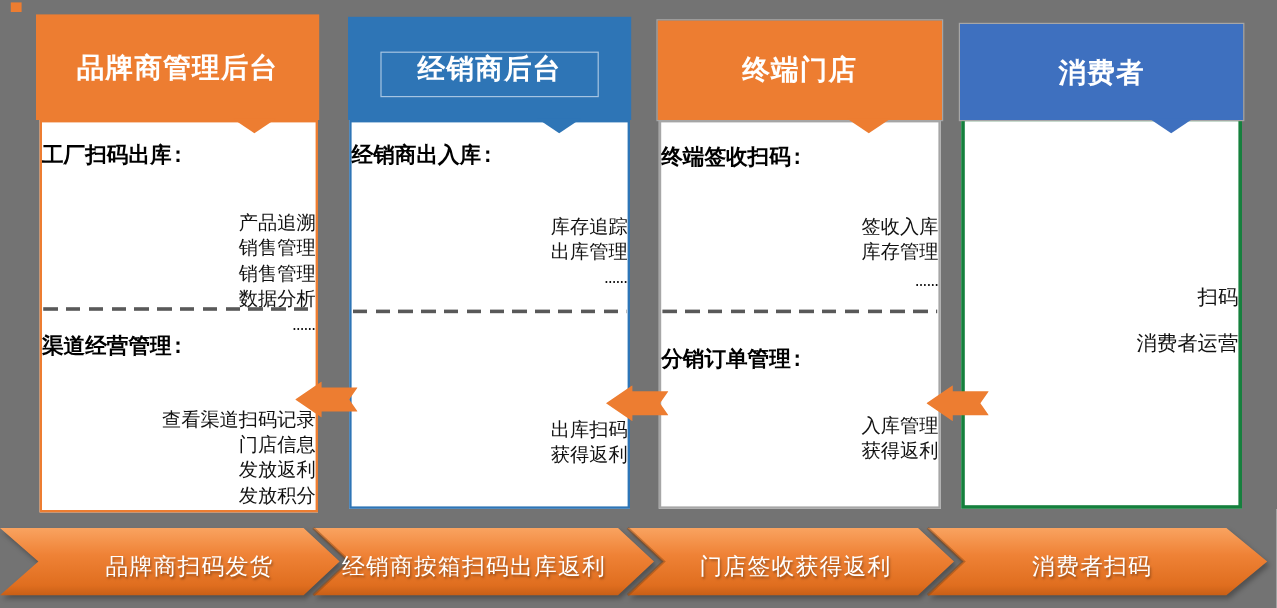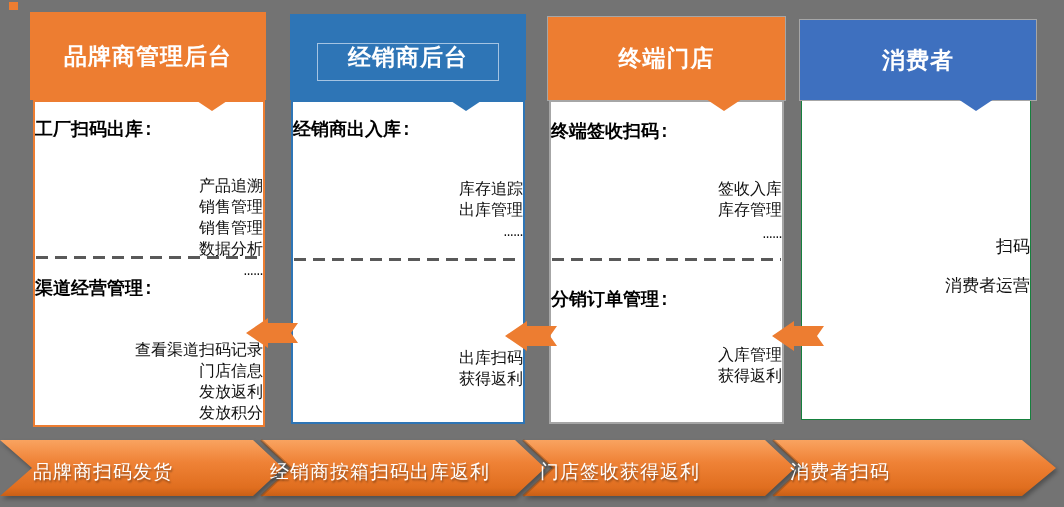--- a/index.html
+++ b/index.html
@@ -35,21 +35,21 @@
   .dash{
     position:absolute;left:1px;right:1px;height:3px;
     background:repeating-linear-gradient(90deg,#595959 0 12px,transparent 12px 19px);
   }
   .flow-arrow{position:absolute;z-index:5;}
   
   .bar-svg{position:absolute;left:0;top:437px;z-index:4;
     filter:drop-shadow(2px 3px 2px rgba(0,0,0,0.30));}
   .bar-label{
     position:absolute;top:459px;height:22px;color:#fff;font-size:19px;
-    z-index:6;text-shadow:1px 2px 2px rgba(0,0,0,0.35);
+    text-align:center;z-index:6;text-shadow:1px 2px 2px rgba(0,0,0,0.35);
     letter-spacing:1px;
   }
   .corner-square{position:absolute;left:9px;top:2px;width:9px;height:8px;background:#ED7D31;}
 </style>
 </head>
 <body>
 
 <div class="canvas">
 
   <div class="corner-square"></div>
@@ -112,21 +112,21 @@
     <div class="items" style="top:224px">
       <div>入库管理</div>
       <div>获得返利</div>
     </div>
   </div>
 
   <div class="col-header gray-edge" style="left:800px;top:20px;width:236px;height:80px;--c:#3E70BF">
     <span>消费者</span>
     <span class="notch" style="left:158px"></span>
   </div>
-  <div class="bodybox" style="left:801px;top:98px;width:228px;height:320px;border:1px solid #15803d">
+  <div class="bodybox" style="left:801px;top:98px;width:228px;height:320px;border:3px solid #15803d">
     <div class="items" style="top:118px;font-size:17px">扫码</div>
     <div class="items" style="top:157px;font-size:17px">消费者运营</div>
   </div>
 
   <svg class="flow-arrow" style="left:246px;top:318px" width="52" height="30" viewBox="0 0 52 30">
     <polygon points="0,15 22,0 22,5 52,5 45,15 52,25 22,25 22,30" fill="#ED7D31"></polygon>
   </svg>
   <svg class="flow-arrow" style="left:505px;top:321px" width="52" height="30" viewBox="0 0 52 30">
     <polygon points="0,15 22,0 22,5 52,5 45,15 52,25 22,25 22,30" fill="#ED7D31"></polygon>
   </svg>

